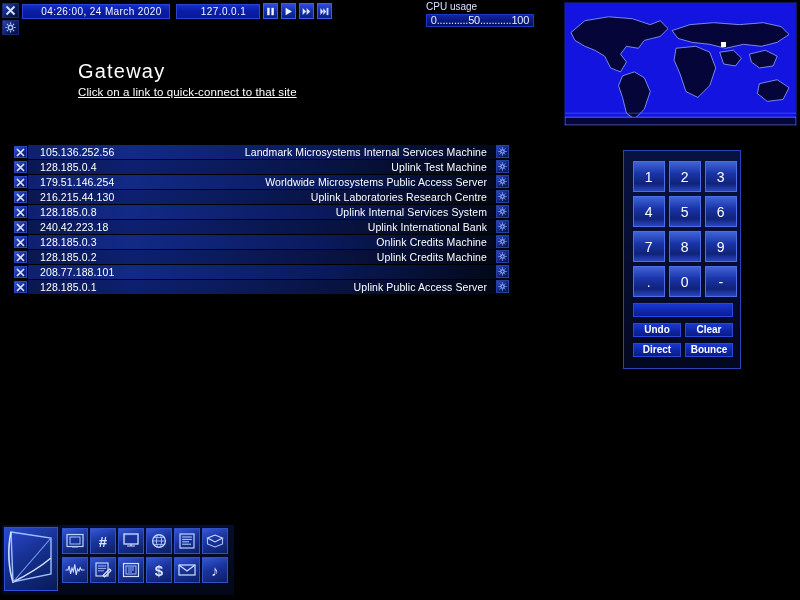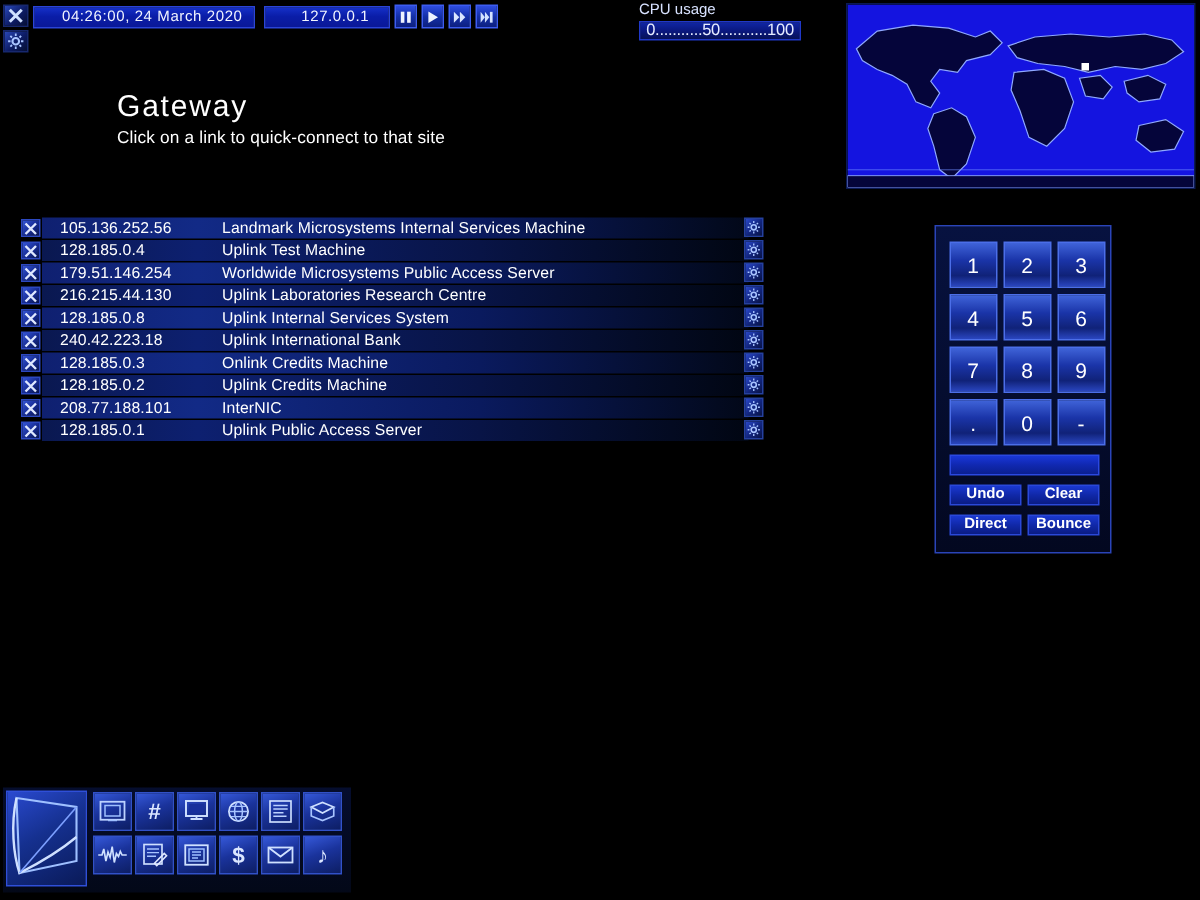--- a/index.html
+++ b/index.html
@@ -71,21 +71,21 @@
   }
 
   
   #page-title {
     position:absolute; left:78px; top:60px;
     font-size:20px; letter-spacing:1.2px; color:#ffffff;
     font-family:"Liberation Sans", sans-serif;
   }
   #page-subtitle {
     position:absolute; left:78px; top:86px;
-    font-size:11.5px; color:#ffffff; letter-spacing:.1px;
+    font-size:11.5px; color:#ffffff; letter-spacing:.1px;text-decoration:underline;
   }
 
   
   #linklist { position:absolute; left:14px; top:145px; width:500px; }
   .linkrow { position:relative; height:15px; margin-bottom:0px;padding-left:33px; }
   .row-bg {
     position:absolute; left:14px; top:0; width:471px; height:14px;
     background:linear-gradient(90deg,#0f2070 0%,#122a86 22%,#0a1a5e 62%,#020818 100%);
   }
   .row-bg.alt {
@@ -96,22 +96,22 @@
     background:linear-gradient(135deg,#3556d8 0%,#152a90 55%,#0a1650 100%);
     border:1px solid #2c48c0;
     display:flex; align-items:center; justify-content:center;
     color:#dfe8ff; font-size:9px; line-height:9px; font-weight:bold;
   }
   .row-ip {
     position:absolute; left:26px; top:1px; width:120px;
     font-size:10.5px; color:#ffffff; line-height:12px; letter-spacing:.1px;
   }
   .row-name {
-    position:absolute; left:134px; top:1px; width:350px;
-    font-size:10.5px; color:#ffffff; line-height:12px; letter-spacing:.1px;
+    position:absolute; left:123px; top:1px; width:350px;
+    font-size:10.5px; color:#ffffff; line-height:12px; letter-spacing:.1px;text-align:right;
   }
   .row-gear {
     position:absolute; left:482px; top:0px; width:13px; height:13px;
     background:linear-gradient(135deg,#2a48c8 0%,#12257e 55%,#081244 100%);
     border:1px solid #25409e;
     display:flex; align-items:center; justify-content:center;
     color:#9fc0ff; font-size:9px; line-height:9px;
   }
 
   
@@ -376,21 +376,20 @@
         </div>
       </div>
       <div class="linkrow">
         <div class="row-bg"></div>
         <div class="row-x">
           <svg width="9" height="9" viewBox="0 0 9 9">
             <path d="M1 1 L8 8 M8 1 L1 8" stroke="#dfe8ff" stroke-width="1.6" fill="none"></path>
           </svg>
         </div>
         <div class="row-ip">208.77.188.101</div>
-        <div class="row-name">InterNIC</div>
         <div class="row-gear">
           <svg width="9" height="9" viewBox="0 0 11 11">
             <circle cx="5.5" cy="5.5" r="2.1" fill="none" stroke="#a8c4ff" stroke-width="1.3"></circle>
             <path d="M5.5 0.5 V2 M5.5 9 V10.5 M0.5 5.5 H2 M9 5.5 H10.5 M2 2 L3.1 3.1 M7.9 7.9 L9 9 M9 2 L7.9 3.1 M3.1 7.9 L2 9" stroke="#a8c4ff" stroke-width="1.1"></path>
           </svg>
         </div>
       </div>
       <div class="linkrow">
         <div class="row-bg alt"></div>
         <div class="row-x">

